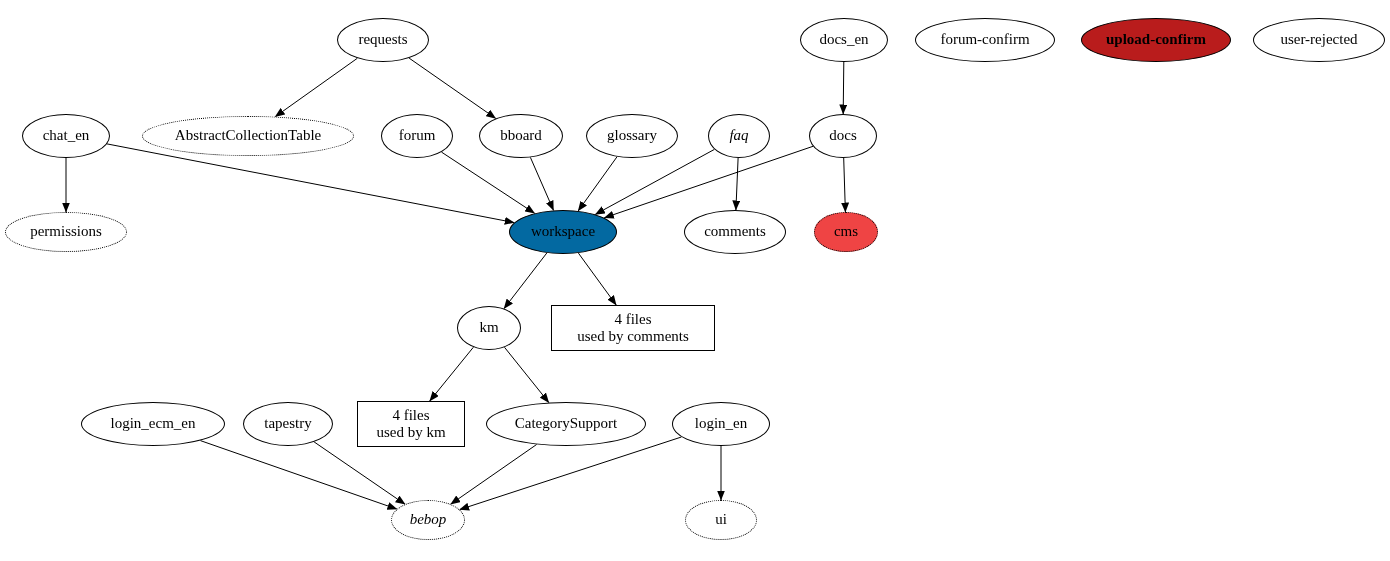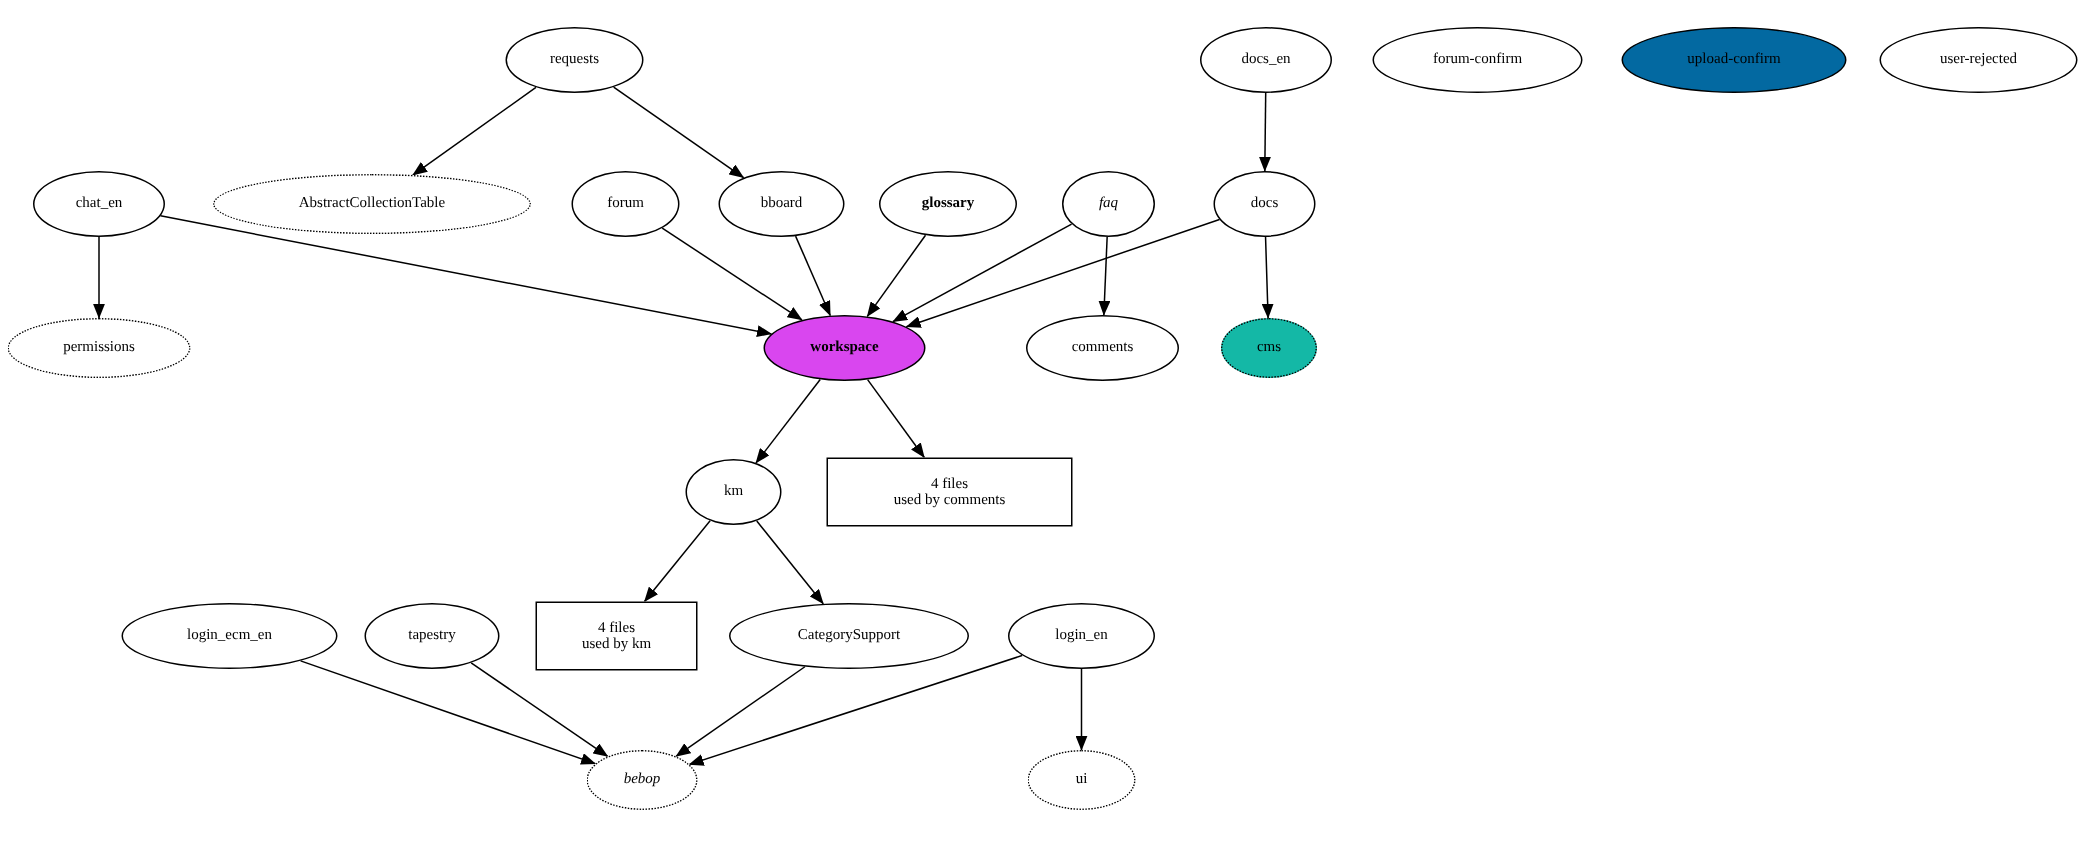--- a/index.html
+++ b/index.html
@@ -20,21 +20,21 @@
   .node {
     position: absolute;
     box-sizing: border-box;
     display: flex;
     flex-direction: column;
     align-items: center;
     justify-content: center;
     background: #ffffff;
     border: 1px solid #000000;
     color: #000000;
-    font-size: 10px;
+    font-size: 15px;
     line-height: 1.15;
     text-align: center;
     white-space: nowrap;
   }
   .node.ellipse { border-radius: 50%; }
   .node.dotted { border-style: dotted; }
   .node.box { border-radius: 0; }
 </style>
 </head>
 <body>
@@ -71,57 +71,57 @@
   <div id="node-layer">
       <div class="node ellipse solid" style="left: 337px; top: 18px; width: 92px; height: 44px; background: rgb(255, 255, 255); border-color: rgb(0, 0, 0); color: rgb(0, 0, 0);">
         <span>requests</span>
       </div>
       <div class="node ellipse solid" style="left: 800px; top: 18px; width: 88px; height: 44px; background: rgb(255, 255, 255); border-color: rgb(0, 0, 0); color: rgb(0, 0, 0); align-items: center;">
         <span>docs_en</span>
       </div>
       <div class="node ellipse solid" style="left: 915px; top: 18px; width: 140px; height: 44px; background: rgb(255, 255, 255); border-color: rgb(0, 0, 0); color: rgb(0, 0, 0);">
         <span>forum-confirm</span>
       </div>
-      <div class="node ellipse solid" style="left: 1081px; top: 18px; width: 150px; height: 44px; background: #0369a1; border-color: rgb(0, 0, 0); color: rgb(0, 0, 0);">
+      <div class="node ellipse solid" style="left: 1081px; top: 18px; width: 150px; height: 44px; background: #b91c1c; border-color: rgb(0, 0, 0); color: rgb(0, 0, 0); font-weight: bold;">
         <span>upload-confirm</span>
       </div>
       <div class="node ellipse solid" style="left: 1253px; top: 18px; width: 132px; height: 44px; background: rgb(255, 255, 255); border-color: rgb(0, 0, 0); color: rgb(0, 0, 0);">
         <span>user-rejected</span>
       </div>
       <div class="node ellipse solid" style="left: 22px; top: 114px; width: 88px; height: 44px; background: rgb(255, 255, 255); border-color: rgb(0, 0, 0); color: rgb(0, 0, 0);">
         <span>chat_en</span>
       </div>
       <div class="node ellipse dotted" style="left: 142px; top: 116px; width: 212px; height: 40px; background: rgb(255, 255, 255); border-color: rgb(0, 0, 0); color: rgb(0, 0, 0);">
         <span>AbstractCollectionTable</span>
       </div>
       <div class="node ellipse solid" style="left: 381px; top: 114px; width: 72px; height: 44px; background: rgb(255, 255, 255); border-color: rgb(0, 0, 0); color: rgb(0, 0, 0);">
         <span>forum</span>
       </div>
       <div class="node ellipse solid" style="left: 479px; top: 114px; width: 84px; height: 44px; background: rgb(255, 255, 255); border-color: rgb(0, 0, 0); color: rgb(0, 0, 0);">
         <span>bboard</span>
       </div>
-      <div class="node ellipse solid" style="left: 586px; top: 114px; width: 92px; height: 44px; background: rgb(255, 255, 255); border-color: rgb(0, 0, 0); color: rgb(0, 0, 0); font-weight: bold;">
+      <div class="node ellipse solid" style="left: 586px; top: 114px; width: 92px; height: 44px; background: rgb(255, 255, 255); border-color: rgb(0, 0, 0); color: rgb(0, 0, 0);">
         <span>glossary</span>
       </div>
       <div class="node ellipse solid" style="left: 708px; top: 114px; width: 62px; height: 44px; background: rgb(255, 255, 255); border-color: rgb(0, 0, 0); color: rgb(0, 0, 0); font-style: italic;">
         <span>faq</span>
       </div>
       <div class="node ellipse solid" style="left: 809px; top: 114px; width: 68px; height: 44px; background: rgb(255, 255, 255); border-color: rgb(0, 0, 0); color: rgb(0, 0, 0);">
         <span>docs</span>
       </div>
       <div class="node ellipse dotted" style="left: 5px; top: 212px; width: 122px; height: 40px; background: rgb(255, 255, 255); border-color: rgb(0, 0, 0); color: rgb(0, 0, 0);">
         <span>permissions</span>
       </div>
-      <div class="node ellipse solid" style="left: 509px; top: 210px; width: 108px; height: 44px; background: #d946ef; border-color: rgb(0, 0, 0); color: rgb(0, 0, 0); font-weight: bold;">
+      <div class="node ellipse solid" style="left: 509px; top: 210px; width: 108px; height: 44px; background: #0369a1; border-color: rgb(0, 0, 0); color: rgb(0, 0, 0);">
         <span>workspace</span>
       </div>
       <div class="node ellipse solid" style="left: 684px; top: 210px; width: 102px; height: 44px; background: rgb(255, 255, 255); border-color: rgb(0, 0, 0); color: rgb(0, 0, 0);">
         <span>comments</span>
       </div>
-      <div class="node ellipse dotted" style="left: 814px; top: 212px; width: 64px; height: 40px; background: #14b8a6; border-color: rgb(0, 0, 0); color: rgb(0, 0, 0);">
+      <div class="node ellipse dotted" style="left: 814px; top: 212px; width: 64px; height: 40px; background: #ef4444; border-color: rgb(0, 0, 0); color: rgb(0, 0, 0);">
         <span>cms</span>
       </div>
       <div class="node ellipse solid" style="left: 457px; top: 306px; width: 64px; height: 44px; background: rgb(255, 255, 255); border-color: rgb(0, 0, 0); color: rgb(0, 0, 0);">
         <span>km</span>
       </div>
       <div class="node box solid" style="left: 551px; top: 305px; width: 164px; height: 46px; background: rgb(255, 255, 255); border-color: rgb(0, 0, 0); color: rgb(0, 0, 0);">
         <div>4 files</div>
         <div>used by comments</div>
       </div>
       <div class="node ellipse solid" style="left: 81px; top: 402px; width: 144px; height: 44px; background: rgb(255, 255, 255); border-color: rgb(0, 0, 0); color: rgb(0, 0, 0);">

